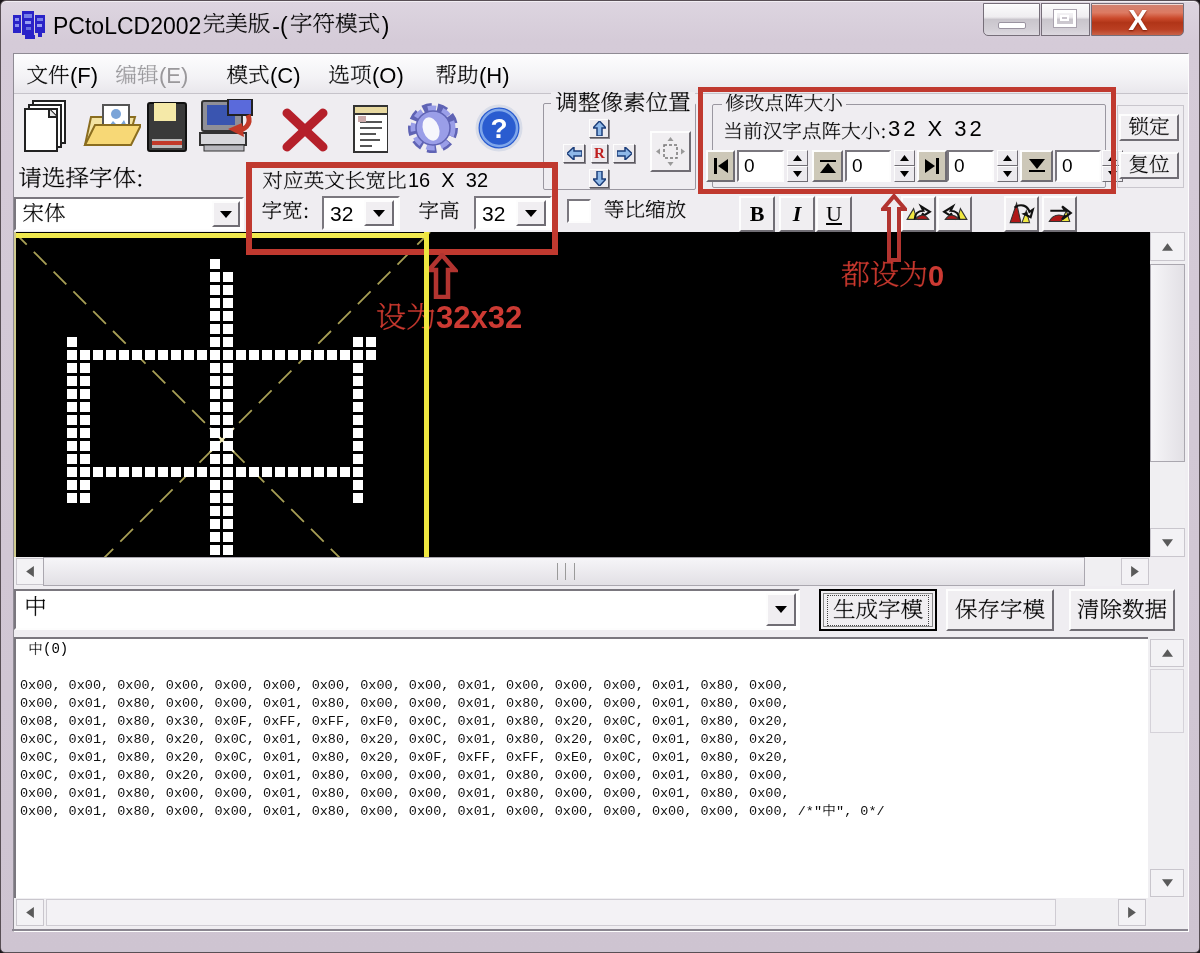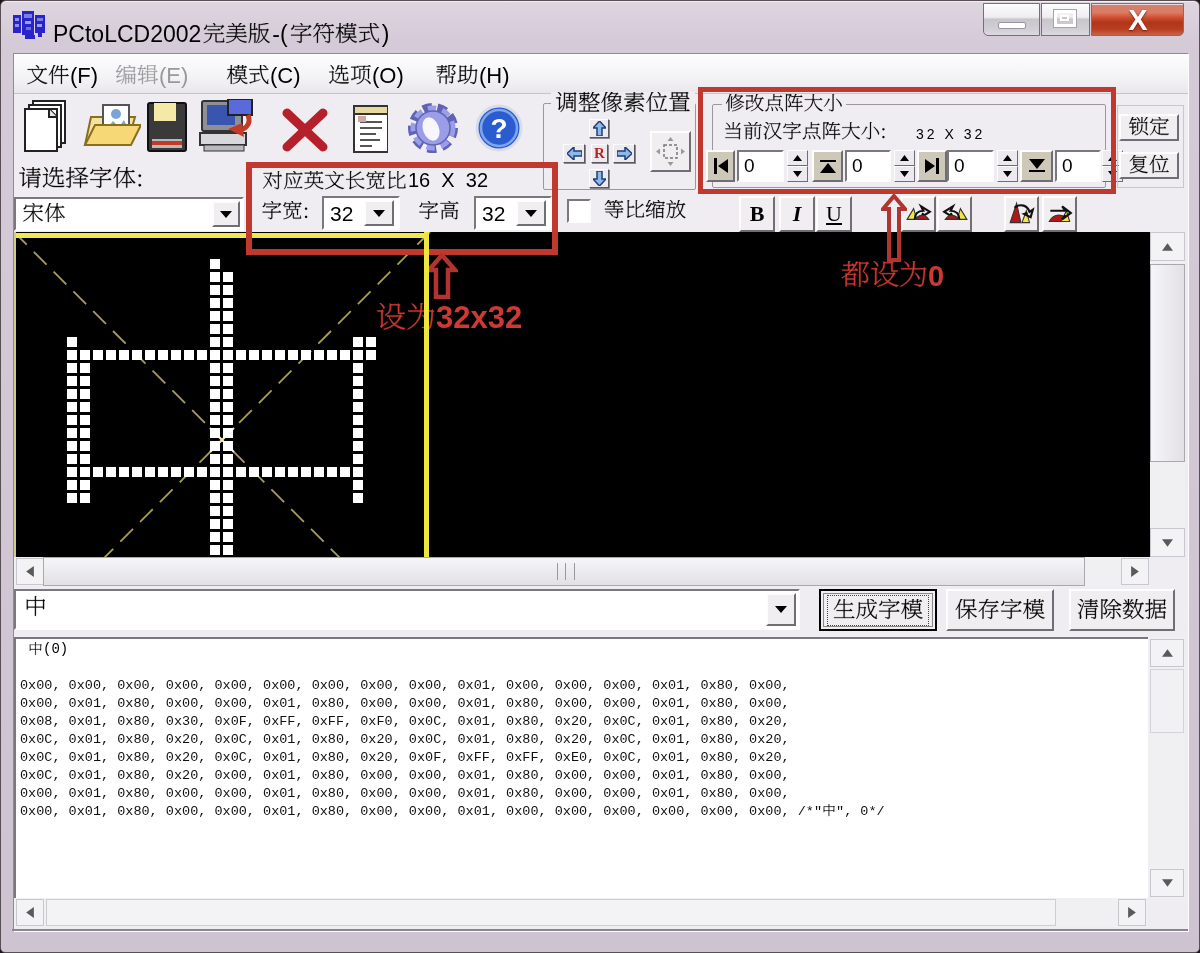--- a/index.html
+++ b/index.html
@@ -80,21 +80,21 @@
         <rect x="25" y="24" width="4" height="4" fill="#2a23c8"></rect>
         <rect x="2" y="9" width="4" height="3" fill="#8c90f0"></rect>
         <rect x="2" y="15" width="4" height="3" fill="#8c90f0"></rect>
         <rect x="11" y="5" width="8" height="4" fill="#7880e8"></rect>
         <rect x="12" y="12" width="6" height="3" fill="#9aa0f4"></rect>
         <rect x="24" y="9" width="6" height="3" fill="#7880e8"></rect>
         <rect x="24" y="15" width="5" height="3" fill="#9aa0f4"></rect>
         <rect x="13" y="18" width="5" height="3" fill="#6a70e0"></rect>
       </svg>
     </div>
-<div style="position:absolute;left:52px;top:20px;width:600px;height:26px;display:flex;align-items:center;gap:1px;">
+<div style="position:absolute;left:52px;top:12px;width:600px;height:26px;display:flex;align-items:flex-start;gap:1px;">
       <span style="font-family:'Liberation Sans',sans-serif;font-size:23px;color:#000;">PCtoLCD2002</span>
       <svg style="display:block" width="69" height="23" viewBox="0 -810 3000 1020">
         <g fill="#000" stroke="#000" stroke-width="12" stroke-linejoin="round">
           <use href="#g5b8c" transform="translate(0 0) scale(1 -1)"></use>
           <use href="#g7f8e" transform="translate(1000 0) scale(1 -1)"></use>
           <use href="#g7248" transform="translate(2000 0) scale(1 -1)"></use>
         </g>
       </svg>
       <span style="font-family:'Liberation Sans',sans-serif;font-size:23px;color:#000;">-(</span>
       <svg style="display:block" width="92" height="23" viewBox="0 -810 4000 1020">
@@ -377,21 +377,21 @@
         <use href="#g524d" transform="translate(1000 0) scale(1 -1)"></use>
         <use href="#g6c49" transform="translate(2000 0) scale(1 -1)"></use>
         <use href="#g5b57" transform="translate(3000 0) scale(1 -1)"></use>
         <use href="#g70b9" transform="translate(4000 0) scale(1 -1)"></use>
         <use href="#g9635" transform="translate(5000 0) scale(1 -1)"></use>
         <use href="#g5927" transform="translate(6000 0) scale(1 -1)"></use>
         <use href="#g5c0f" transform="translate(7000 0) scale(1 -1)"></use>
         <use href="#g3a" transform="translate(8000 0) scale(1 -1)"></use>
       </g>
     </svg>
-    <span style="font-family:'Liberation Sans',sans-serif;font-size:14px;letter-spacing:3px;margin-left:28px;">32 X 32</span>
+    <span style="font-family:'Liberation Sans',sans-serif;font-size:22px;letter-spacing:3px;">32 X 32</span>
   </div>
 <div style="position:absolute;left:706px;top:150px;width:29px;height:32px;border:2px solid;border-color:#fdfdfd #706d74 #706d74 #fdfdfd;background:#cdc8b8;display:flex;align-items:center;justify-content:center;">
     <svg width="18" height="16" viewBox="0 0 18 16">
       <path d="M2 0v16h3V0z" fill="#000"></path>
       <path d="M16 1v14L6 8z" fill="#000"></path>
     </svg>
   </div>
 <div style="position:absolute;left:737px;top:150px;width:47px;height:32px;border:2px solid;border-color:#7a777e #fdfdfd #fdfdfd #7a777e;background:#fff;font-family:'Liberation Sans',sans-serif;font-size:19px;padding-left:5px;line-height:27px;">0</div>
 <div style="position:absolute;left:787px;top:150px;width:21px;height:16px;border:1px solid;border-color:#fdfdfd #706d74 #706d74 #fdfdfd;background:#eceaee;display:flex;align-items:center;justify-content:center;">
     <svg width="9" height="6" viewBox="0 0 9 6">

